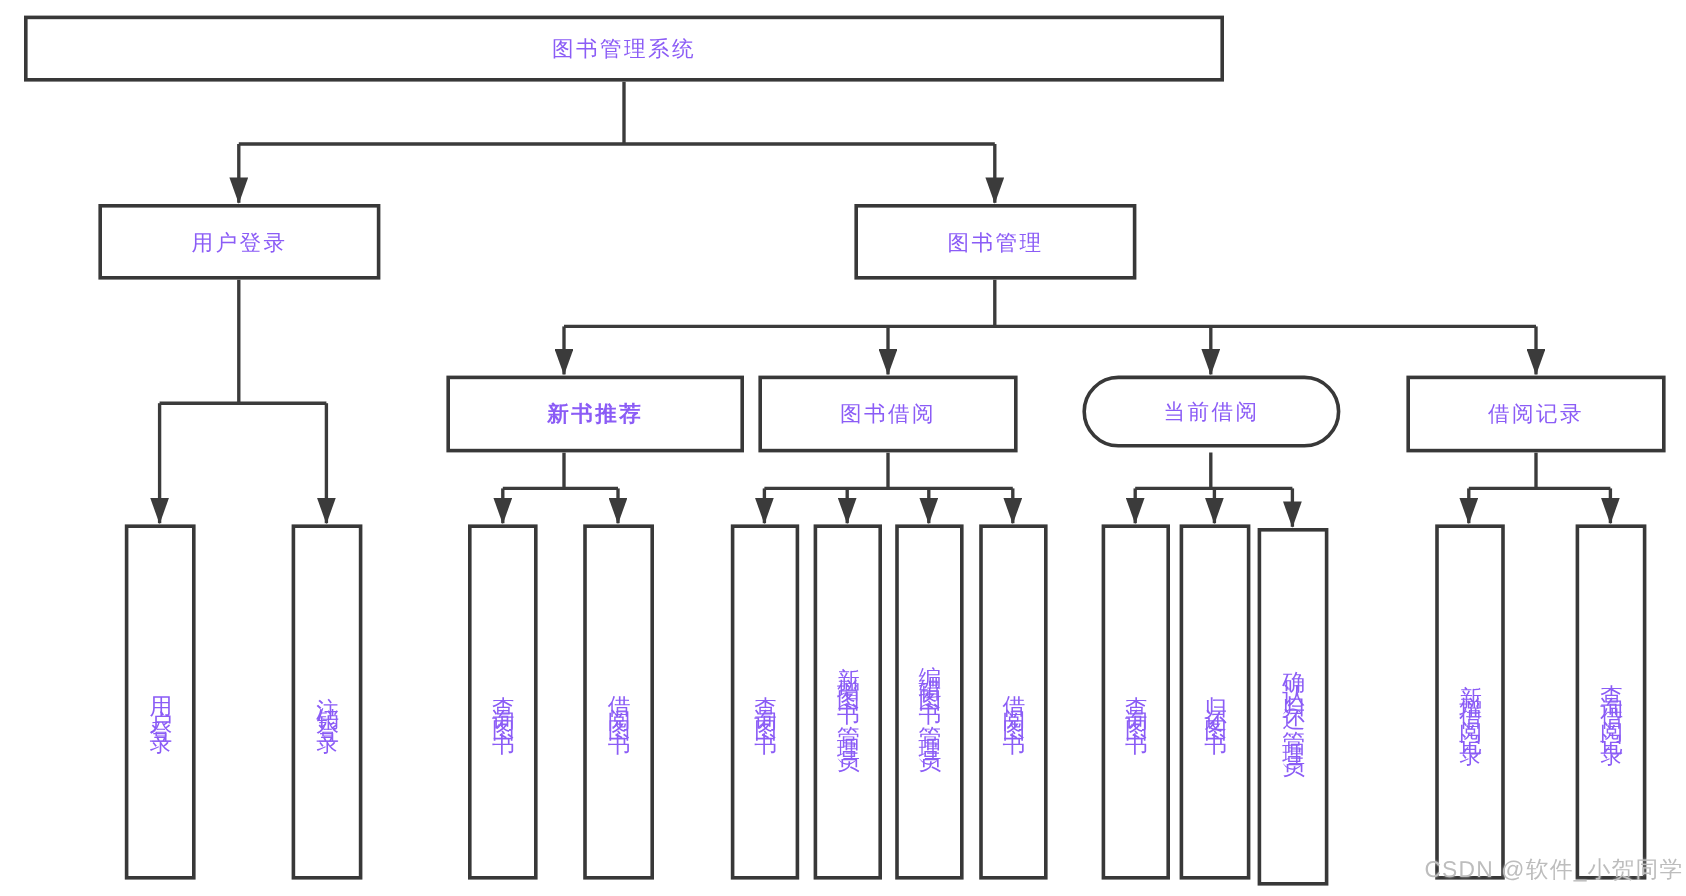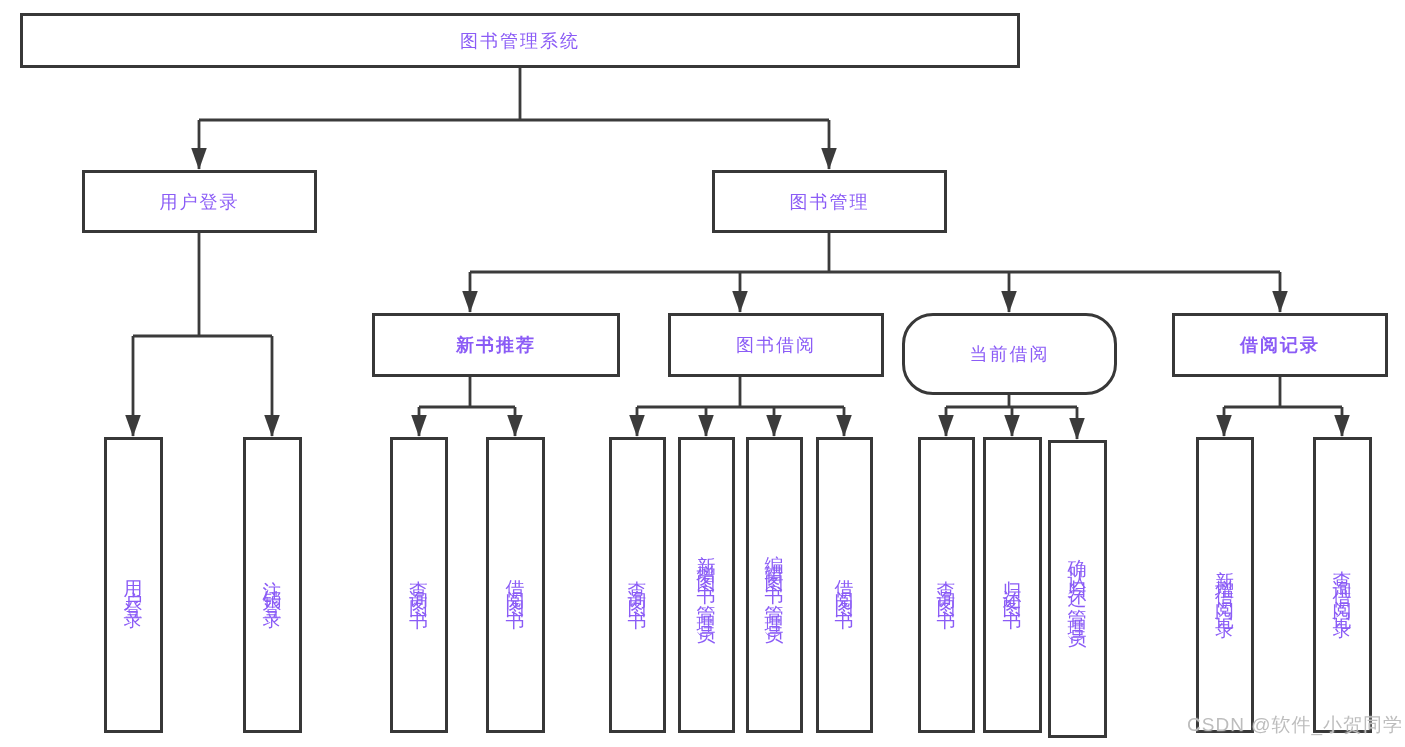--- a/index.html
+++ b/index.html
@@ -67,23 +67,23 @@
       <path d="M1342,407 V436" marker-end="url(#arrow)"></path>
     </g>
   </svg>
 
   <div class="node" style="left:20px;top:13px;width:1000px;height:55px;">图书管理系统</div>
 
   <div class="node" style="left:82px;top:170px;width:235px;height:63px;">用户登录</div>
   <div class="node" style="left:712px;top:170px;width:235px;height:63px;">图书管理</div>
 
   <div class="node" style="left:372px;top:313px;width:248px;height:64px;font-weight:bold;">新书推荐</div>
-  <div class="node" style="left:668px;top:313px;width:216px;height:64px;">图书借阅</div>
-  <div class="node" style="left:902px;top:313px;width:215px;height:82px;border-radius:31px;">当前借阅</div>
-  <div class="node" style="left:1172px;top:313px;width:216px;height:64px;font-weight:bold;">借阅记录</div>
+  <div class="node" style="left:632px;top:313px;width:216px;height:64px;">图书借阅</div>
+  <div class="node" style="left:902px;top:313px;width:215px;height:60px;border-radius:31px;">当前借阅</div>
+  <div class="node" style="left:1172px;top:313px;width:216px;height:64px;">借阅记录</div>
 
   <div class="node leaf" style="left:104px;top:437px;width:59px;height:296px;">用户登录</div>
   <div class="node leaf" style="left:243px;top:437px;width:59px;height:296px;">注销登录</div>
 
   <div class="node leaf" style="left:390px;top:437px;width:58px;height:296px;">查询图书</div>
   <div class="node leaf" style="left:486px;top:437px;width:59px;height:296px;">借阅图书</div>
 
   <div class="node leaf" style="left:609px;top:437px;width:57px;height:296px;">查询图书</div>
   <div class="node leaf" style="left:678px;top:437px;width:57px;height:296px;">新增图书（管理员）</div>
   <div class="node leaf" style="left:746px;top:437px;width:57px;height:296px;">编辑图书（管理员）</div>

